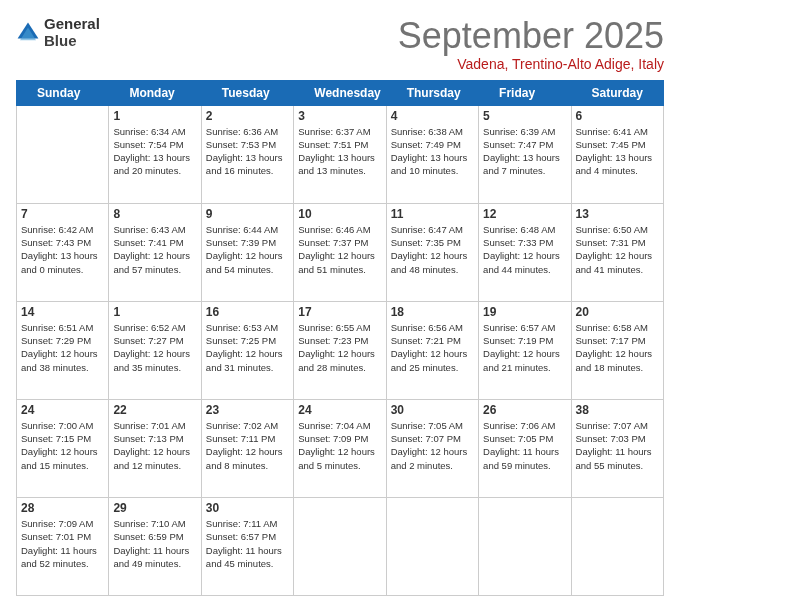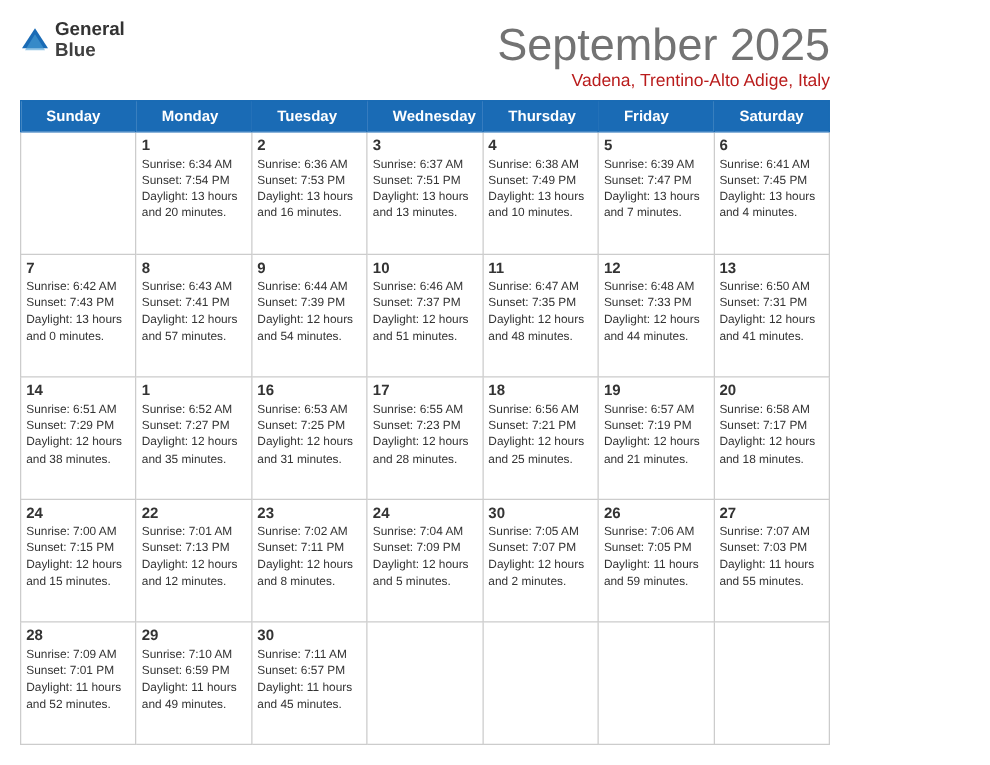--- a/index.html
+++ b/index.html
@@ -169,21 +169,21 @@
           <td><span class="cell-day">22</span>
 <span class="cell-text">Sunrise: 7:01 AM<br>Sunset: 7:13 PM<br>Daylight: 12 hours and 12 minutes.</span></td>
           <td><span class="cell-day">23</span>
 <span class="cell-text">Sunrise: 7:02 AM<br>Sunset: 7:11 PM<br>Daylight: 12 hours and 8 minutes.</span></td>
           <td><span class="cell-day">24</span>
 <span class="cell-text">Sunrise: 7:04 AM<br>Sunset: 7:09 PM<br>Daylight: 12 hours and 5 minutes.</span></td>
           <td><span class="cell-day">30</span>
 <span class="cell-text">Sunrise: 7:05 AM<br>Sunset: 7:07 PM<br>Daylight: 12 hours and 2 minutes.</span></td>
           <td><span class="cell-day">26</span>
 <span class="cell-text">Sunrise: 7:06 AM<br>Sunset: 7:05 PM<br>Daylight: 11 hours and 59 minutes.</span></td>
-          <td><span class="cell-day">27</span>
+          <td><span class="cell-day">38</span>
 <span class="cell-text">Sunrise: 7:07 AM<br>Sunset: 7:03 PM<br>Daylight: 11 hours and 55 minutes.</span></td>
         </tr>
         <tr>
           <td><span class="cell-day">28</span>
 <span class="cell-text">Sunrise: 7:09 AM<br>Sunset: 7:01 PM<br>Daylight: 11 hours and 52 minutes.</span></td>
           <td><span class="cell-day">29</span>
 <span class="cell-text">Sunrise: 7:10 AM<br>Sunset: 6:59 PM<br>Daylight: 11 hours and 49 minutes.</span></td>
           <td><span class="cell-day">30</span>
 <span class="cell-text">Sunrise: 7:11 AM<br>Sunset: 6:57 PM<br>Daylight: 11 hours and 45 minutes.</span></td>
           <td class="empty-cell"></td>

